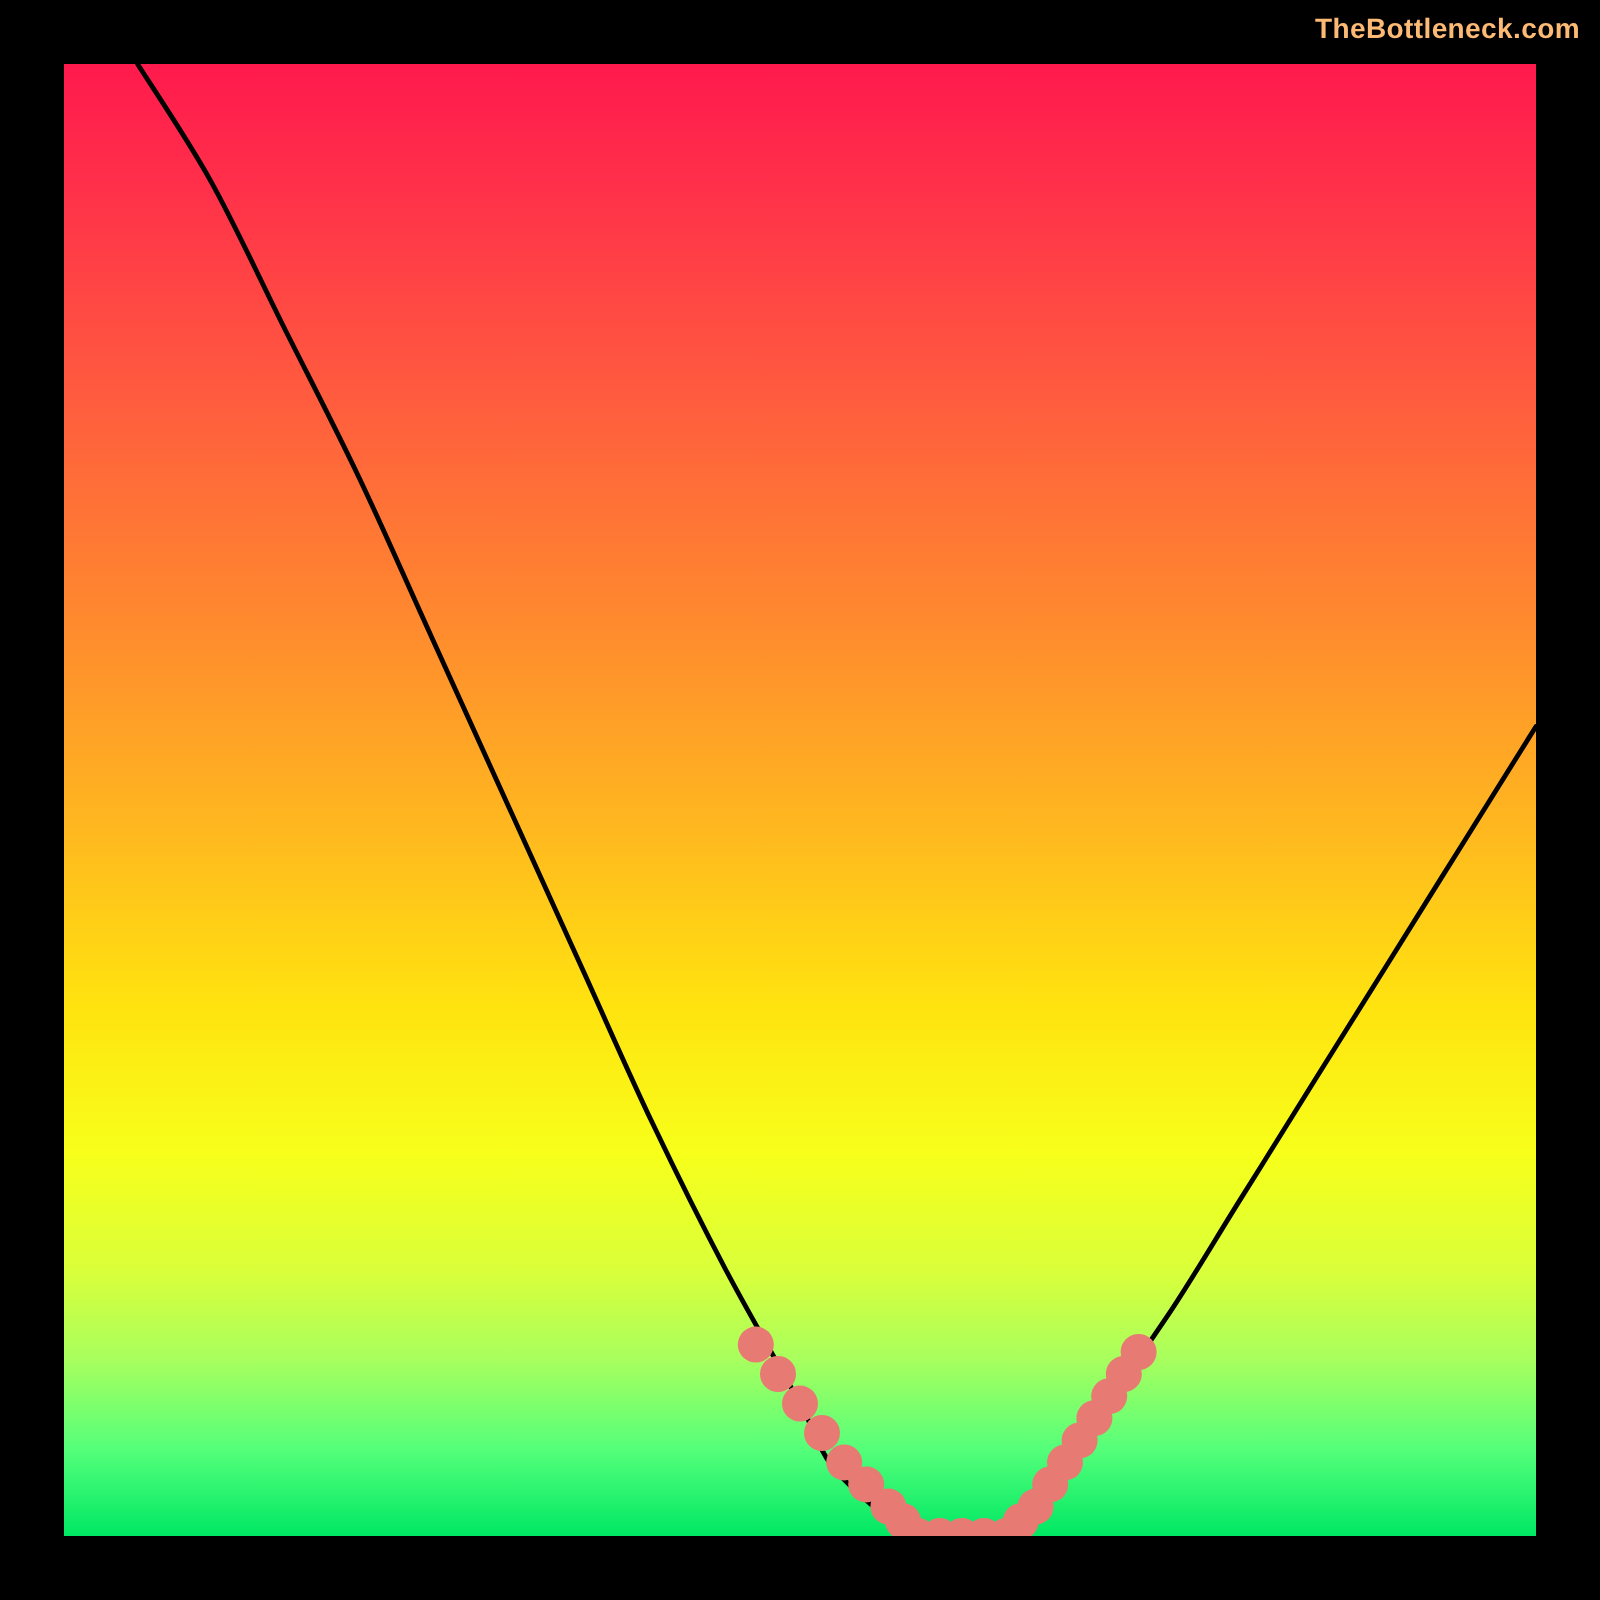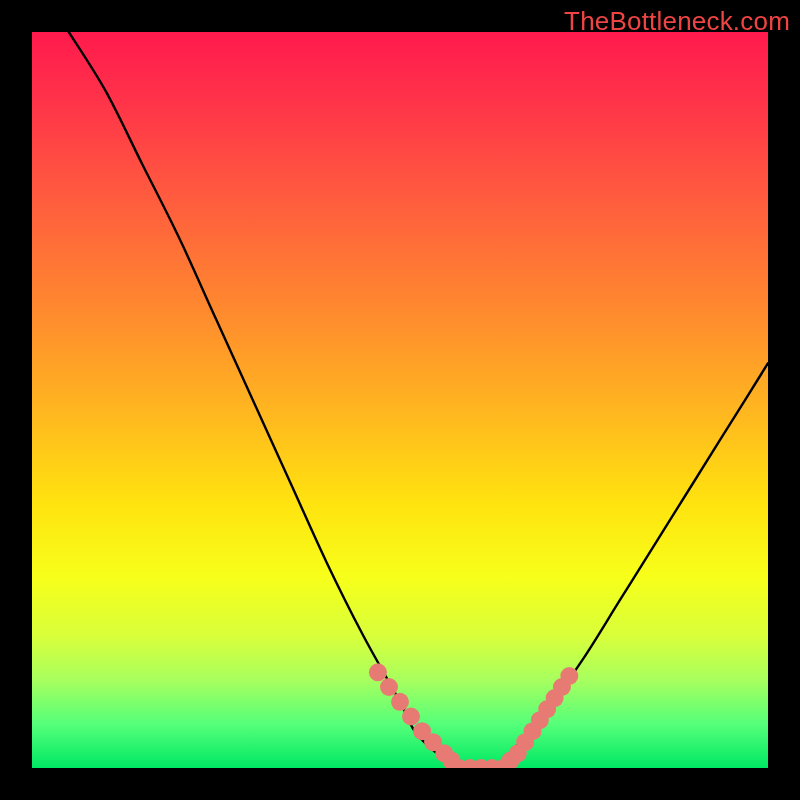--- a/index.html
+++ b/index.html
@@ -38,23 +38,23 @@
       #d9ff3a 82%,
       #a8ff5e 88%,
       #56ff7a 94%,
       #00e864 100%
     );
   }
   .watermark {
     position: absolute;
     top: 6px;
     right: 10px;
-    color: #ef4444;
-    font-size: 26px;
-    font-weight: 400;
+    color: #fdba74;
+    font-size: 14px;
+    font-weight: 700;
     letter-spacing: 0.2px;
     user-select: none;
   }
   svg.curve {
     position: absolute;
     left: 0;
     top: 0;
     width: 736px;
     height: 736px;
   }

